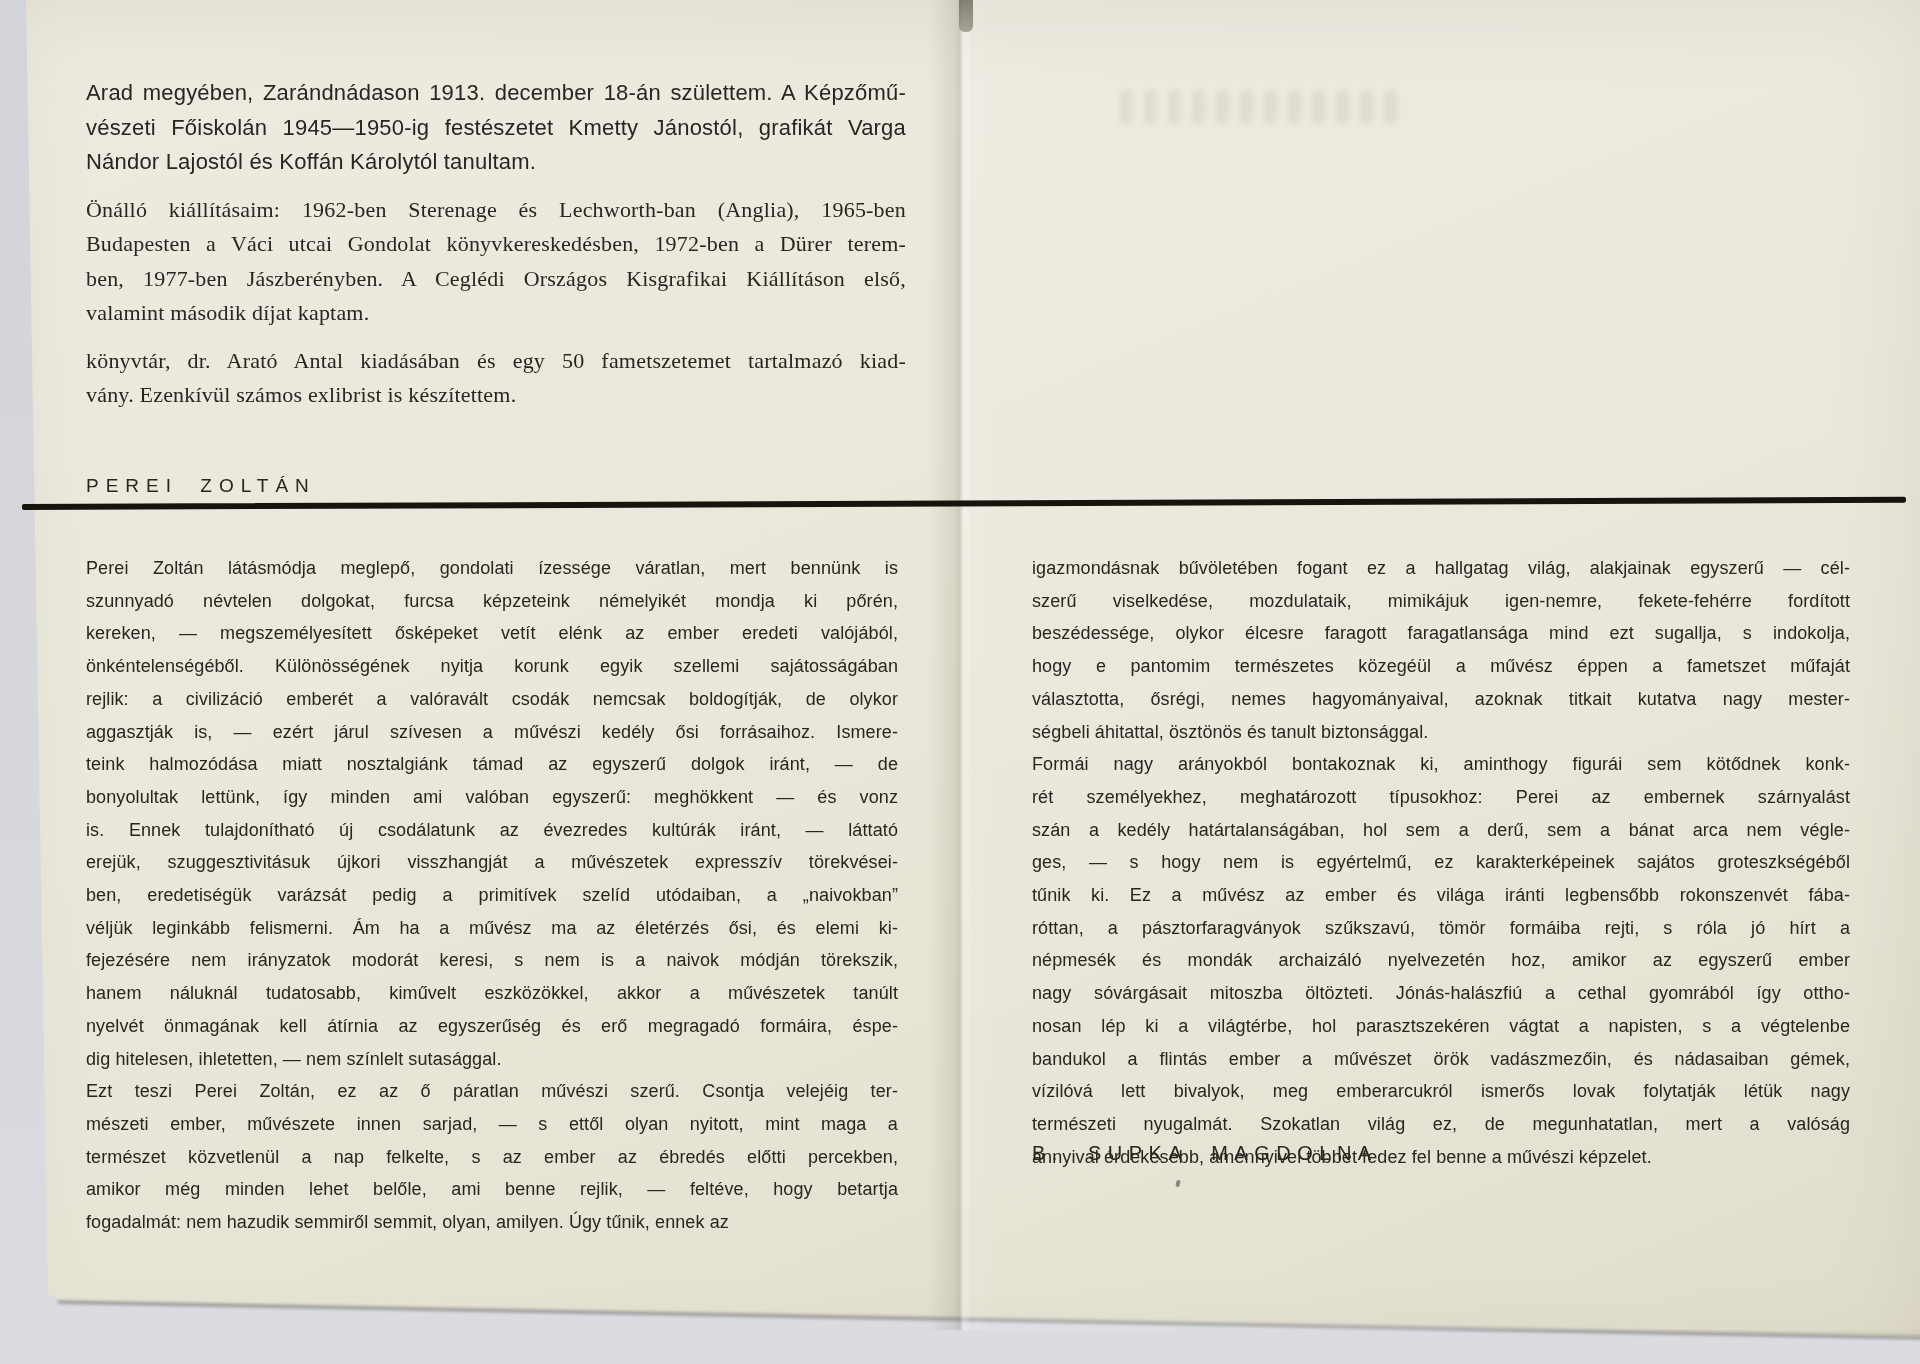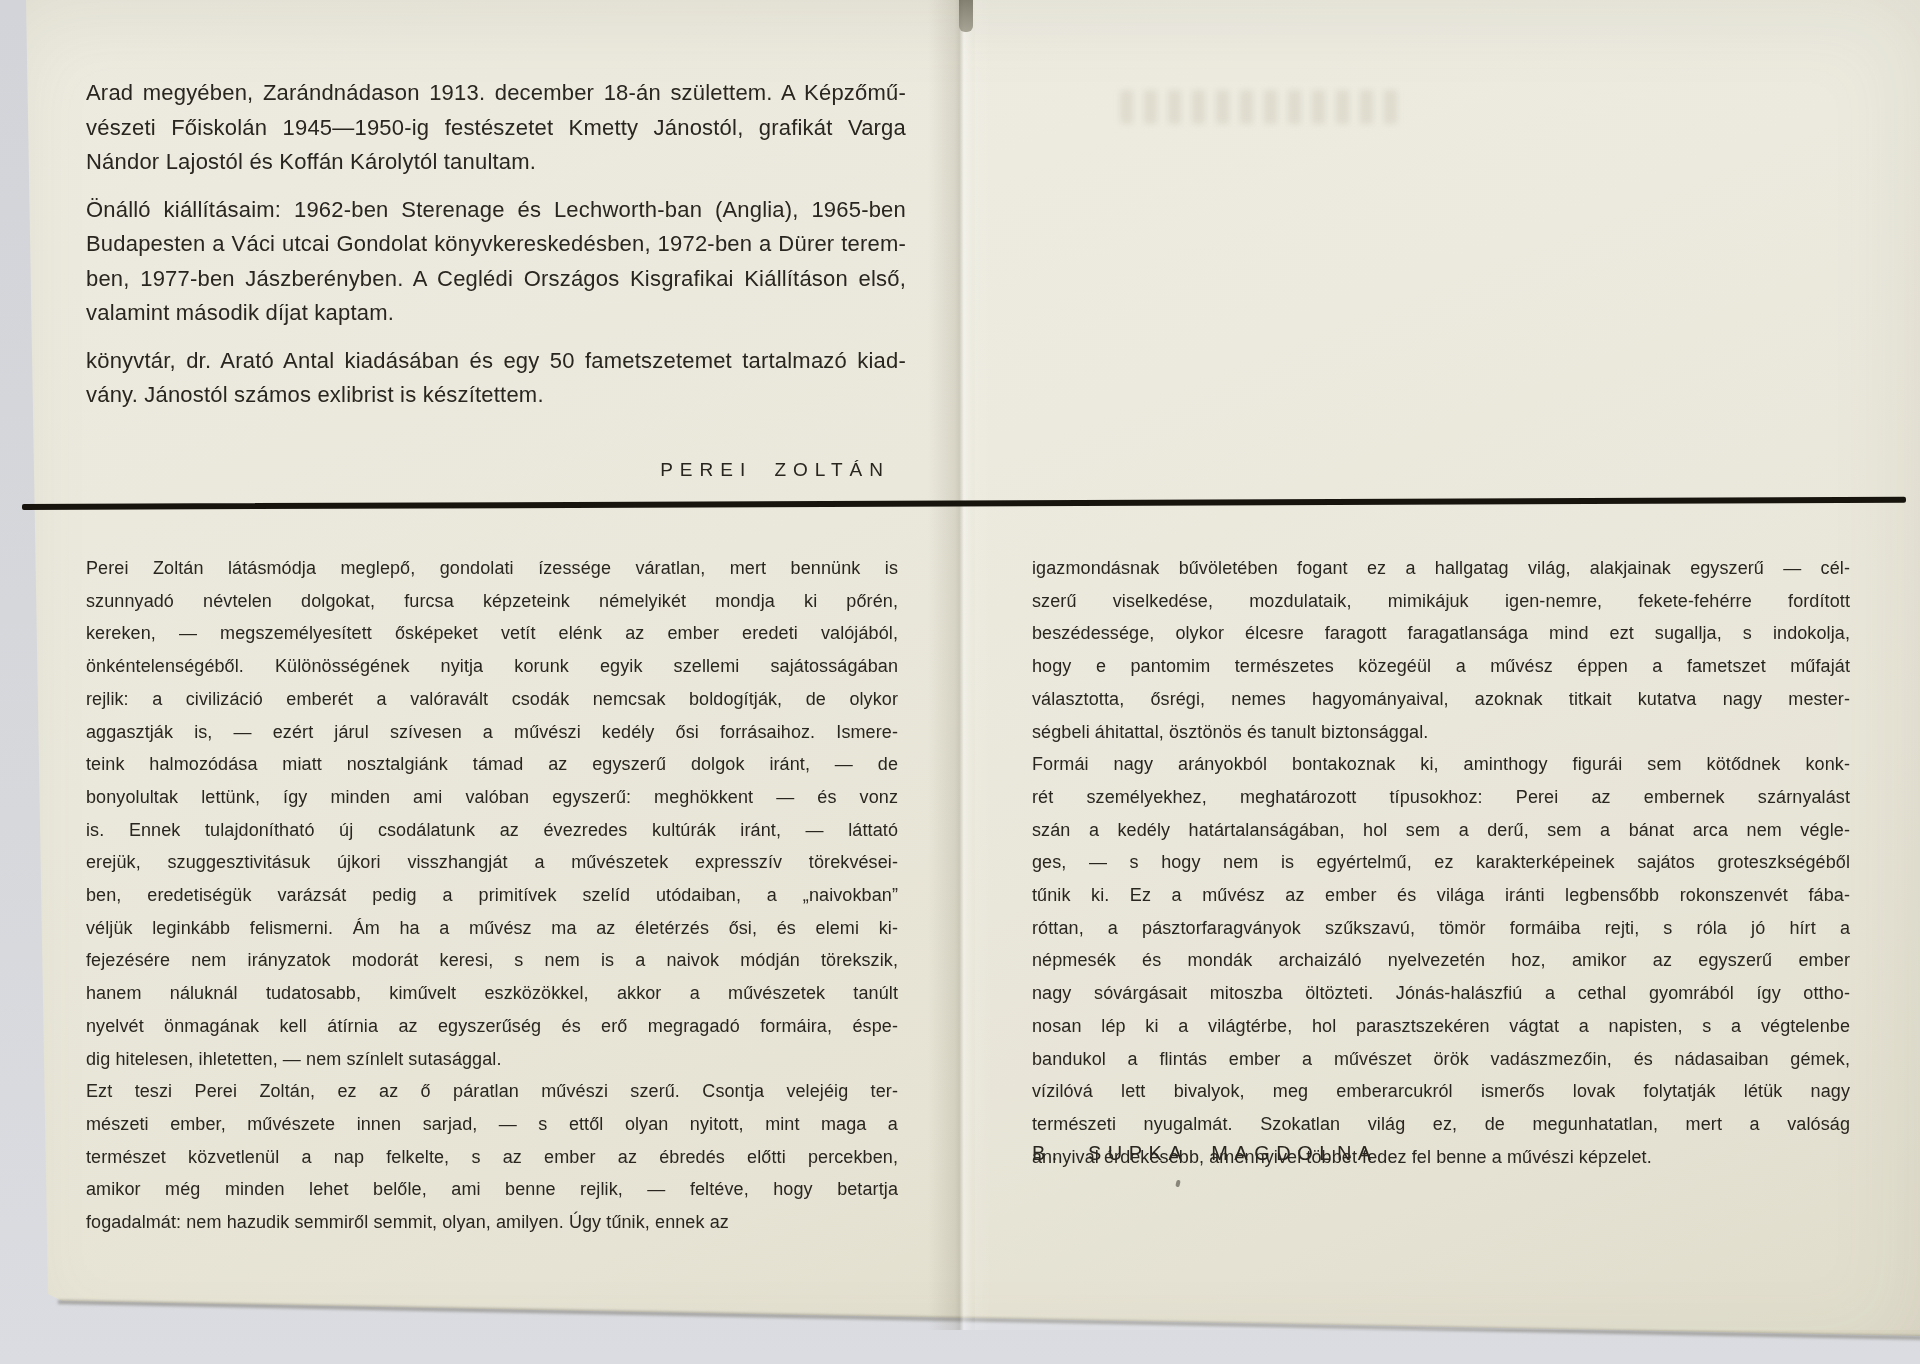--- a/index.html
+++ b/index.html
@@ -62,28 +62,28 @@
   }
 
   
   .textlayer { position: absolute; left: 0; top: 0; width: 1920px; height: 1364px; color: #29251f; }
 
   .bio-block {
     position: absolute; left: 86px; top: 76px; width: 820px;
     font-size: 22px; line-height: 34.5px;
     letter-spacing: 0.2px;
   }
-  .bio-block .para + .para { margin-top: 13px; }
+  .bio-block .para + .para { margin-top: 13px; font-family: Liberation Serif, serif; }
 
   .line { text-align: justify; text-align-last: justify; }
   .line.last { text-align: justify; text-align-last: left; }
 
   .sig-author {
-    position: absolute; left: 86px; top: 459px; width: 804px;
-    text-align: right;
+    position: absolute; left: 86px; top: 475px; width: 804px;
+    text-align: left;
     font-size: 19px; letter-spacing: 7px; word-spacing: 10px;
     color: #29251f;
   }
 
   .divider {
     position: absolute; left: 22px; top: 504px; width: 1884px; height: 6px;
     background: #17140e;
     transform: rotate(-0.22deg); transform-origin: left center;
     border-radius: 2px;
   }
@@ -126,21 +126,21 @@
           <div class="line last">Nándor Lajostól és Koffán Károlytól tanultam.</div>
         </div>
         <div class="para">
           <div class="line">Önálló kiállításaim: 1962-ben Sterenage és Lechworth-ban (Anglia), 1965-ben</div>
           <div class="line">Budapesten a Váci utcai Gondolat könyvkereskedésben, 1972-ben a Dürer terem-</div>
           <div class="line">ben, 1977-ben Jászberényben. A Ceglédi Országos Kisgrafikai Kiállításon első,</div>
           <div class="line last">valamint második díjat kaptam.</div>
         </div>
         <div class="para">
           <div class="line">könyvtár, dr. Arató Antal kiadásában és egy 50 fametszetemet tartalmazó kiad-</div>
-          <div class="line last">vány. Jánostól számos exlibrist is készítettem.</div>
+          <div class="line last">vány. Ezenkívül számos exlibrist is készítettem.</div>
         </div>
       </div>
 
     <div class="sig-author">PEREI ZOLTÁN</div>
 
     <div class="divider"></div>
 
     <div class="col col-left">
         <div class="para">
           <div class="line">Perei Zoltán látásmódja meglepő, gondolati ízessége váratlan, mert bennünk is</div>

